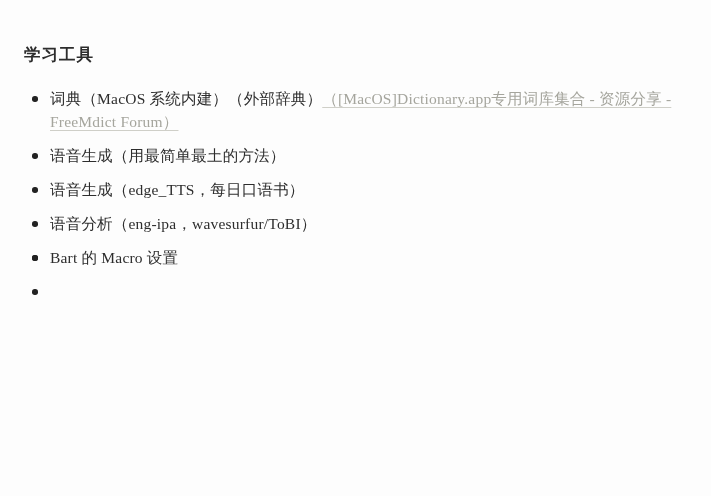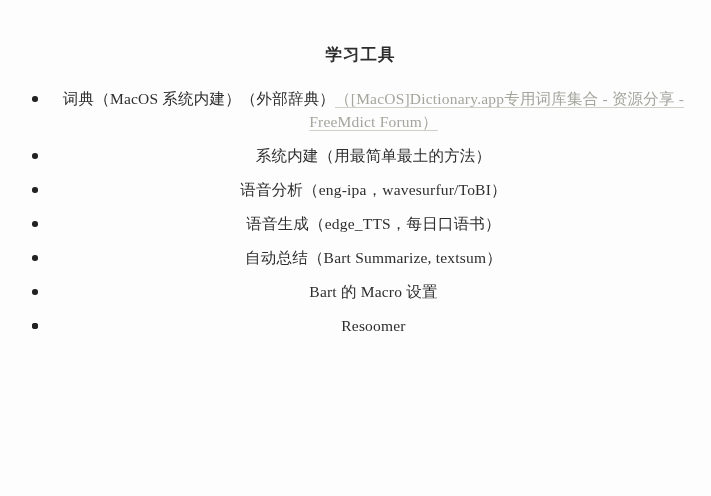--- a/index.html
+++ b/index.html
@@ -12,21 +12,20 @@
     background: var(--bg, #fdfdfd);
     font-family: "Liberation Serif", "DejaVu Serif", serif;
     color: var(--text, #2d2d2d);
     overflow: hidden;
   }
   .page {
     padding: 44px 14px 0 24px;
     box-sizing: border-box;
     width: 711px;
     height: 388px;
-    text-align: center;
   }
   .page-title {
     font-size: 16.5px;
     font-weight: 600;
     line-height: 22px;
     margin: 0;
     letter-spacing: 1px;
   }
   ul.tools-list {
     list-style: none;
@@ -60,21 +59,20 @@
   }
 </style>
 </head>
 <body>
 
 <div class="page">
   <h1 class="page-title">学习工具</h1>
 
   <ul class="tools-list">
       <li><span class="bullet-dot"></span><span>词典（MacOS 系统内建）（外部辞典）</span><span class="doc-link">（[MacOS]Dictionary.app专用词库集合 - 资源分享 - FreeMdict Forum）</span></li>
-      <li><span class="bullet-dot"></span><span>系统内建（用最简单最土的方法）</span></li>
+      <li><span class="bullet-dot"></span><span>语音生成（用最简单最土的方法）</span></li>
+      <li><span class="bullet-dot"></span><span>语音生成（edge_TTS，每日口语书）</span></li>
       <li><span class="bullet-dot"></span><span>语音分析（eng-ipa，wavesurfur/ToBI）</span></li>
-      <li><span class="bullet-dot"></span><span>语音生成（edge_TTS，每日口语书）</span></li>
-      <li><span class="bullet-dot"></span><span>自动总结（Bart Summarize, textsum）</span></li>
+      <li><span class="bullet-dot"></span></li>
       <li><span class="bullet-dot"></span><span>Bart 的 Macro 设置</span></li>
       <li><span class="bullet-dot"></span></li>
-      <li><span class="bullet-dot"></span><span>Resoomer</span></li>
     </ul>
 </div>
 
 </body></html>

